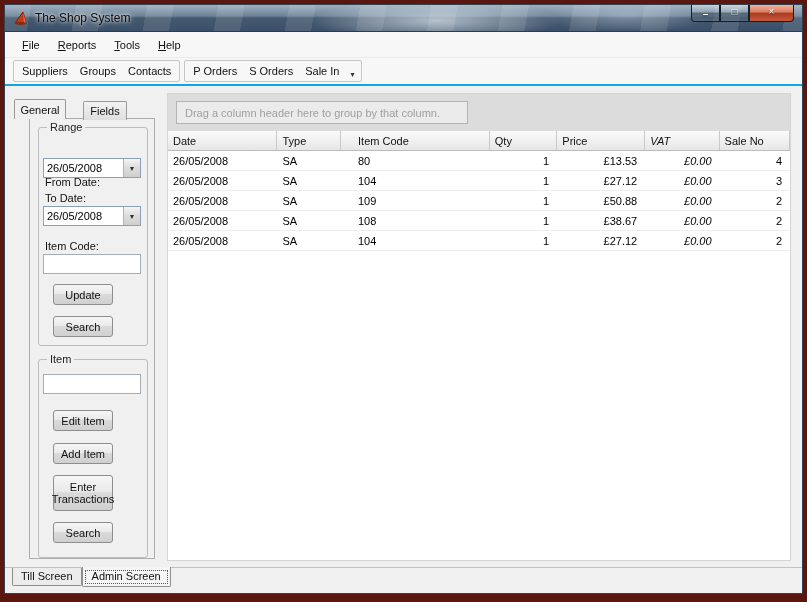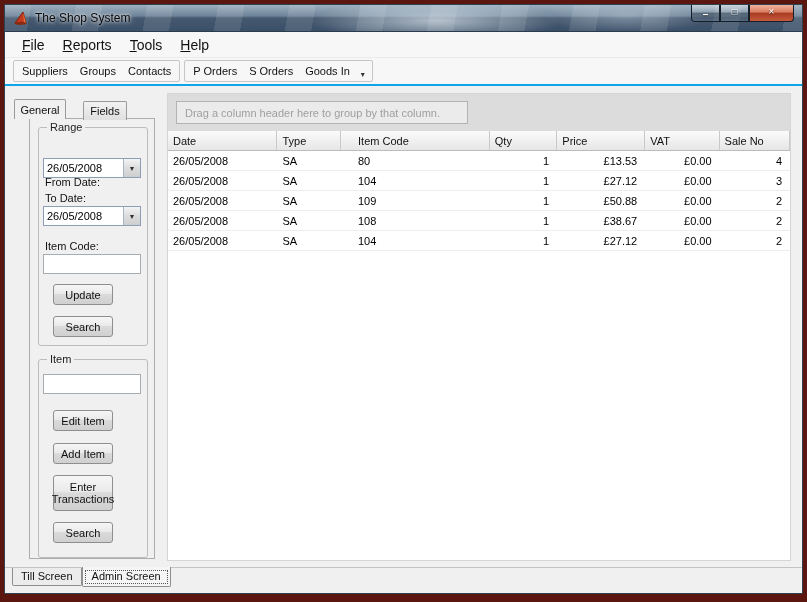--- a/index.html
+++ b/index.html
@@ -25,21 +25,21 @@
     border:1px solid #141e28; border-top:none; text-shadow:0 1px 1px rgba(0,0,0,.6); }
   .win-btn.min { border-radius:0 0 0 4px; }
   .win-btn.close { width:45px; border-radius:0 0 4px 0;
     background:linear-gradient(180deg,#f0b39e, #d97b5e 45%, #a93a22 50%, #c65b3a); }
   .win-btn .glyph { transform:translateY(-1px); }
   .win-btn.min .glyph { transform:translateY(2px); font-weight:bold; }
 
   
   .menubar { position:absolute; left:0; top:27px; right:0; height:26px; background:#f7f7f7;
     border-bottom:1px solid #ebebeb; display:flex; align-items:center; padding-left:8px; }
-  .menu-item { display:inline-block; padding:4px 9px; font-size:14px; color:#111; }
+  .menu-item { display:inline-block; padding:4px 9px; font-size:11px; color:#111; }
   .menu-item::first-letter { text-decoration:underline; }
 
   
   .toolbar { position:absolute; left:0; top:53px; right:0; height:28px; background:#f7f7f7;
     border-bottom:2px solid #0ea5e9; display:flex; align-items:center; padding-left:8px; gap:4px; }
   .tool-group { display:flex; align-items:center; border:1px solid #c6c6c6; border-radius:2px;
     height:22px; padding:0 2px; background:#f7f7f7; }
   .tool-btn { font-size:11px; color:#111; padding:3px 6px; border-radius:2px; }
   .overflow-btn { width:14px; display:flex; flex-direction:column; align-items:center; justify-content:center;
     font-size:8px; color:#333; line-height:5px; padding-top:6px; }
@@ -81,21 +81,21 @@
   .group-hint { position:absolute; left:8px; top:7px; width:292px; height:23px; border:1px solid #b3b3b3;
     background:#ebebeb; color:#9f9f9f; font-size:11px; display:flex; align-items:center; padding:0 8px; }
   .grid-header { height:20px; flex:0 0 auto; display:flex;
     background:linear-gradient(180deg,#fbfbfb,#e6e6e6); border-bottom:1px solid #bcbcbc; }
   .hcell { font-size:11px; color:#111; display:flex; align-items:center; padding-left:5px;
     border-right:1px solid #c9c9c9; overflow:hidden; white-space:nowrap; }
   .grid-body { flex:1; background:#fff; overflow:hidden; }
   .grid-row { height:20px; display:flex; border-bottom:1px solid #ededed; }
   .cell { font-size:11px; color:#000; display:flex; align-items:center; padding-left:5px; overflow:hidden; white-space:nowrap; }
   .c0{width:112px;} .c1{width:65px;} .c2{width:140px;margin-left:12px;}
-  .c3{width:69px;} .c4{width:90px;} .c5{width:76px;} .c6{width:72px;}
+  .c3{width:69px;} .c4{width:90px;} .c5{width:76px;font-style:italic;} .c6{width:72px;}
   .cell.c3,.cell.c4,.cell.c5,.cell.c6 { justify-content:flex-end; padding-right:8px; padding-left:0; }
 
   
   .bottom-strip { position:absolute; left:0; right:0; bottom:0; height:26px; background:#f0f0f0;
     border-top:1px solid #c3c3c3; display:flex; align-items:flex-start; padding-left:7px; }
   .btab { font-size:11px; color:#111; padding:2px 8px 3px; border:1px solid #8e8e8e; border-top:none;
     border-radius:0 0 2px 2px; background:#ececec; margin-top:0; }
   .btab.selected { background:#f5f5f5; padding:3px 9px 4px; outline:1px dotted #555; outline-offset:-4px; margin-top:-1px; }
 </style>
 </head>
@@ -133,21 +133,21 @@
 
     <div class="toolbar">
       <div class="tool-group">
         <span class="tool-btn">Suppliers</span>
         <span class="tool-btn">Groups</span>
         <span class="tool-btn">Contacts</span>
       </div>
       <div class="tool-group">
         <span class="tool-btn">P Orders</span>
         <span class="tool-btn">S Orders</span>
-        <span class="tool-btn">Goods In</span>
+        <span class="tool-btn">Sale In</span>
         <span class="overflow-btn">
             <span>▾</span>
           </span>
       </div>
     </div>
 
     <div class="client">
 
       <div class="sidebar">
         <div class="side-tab tab-general selected">General</div>

